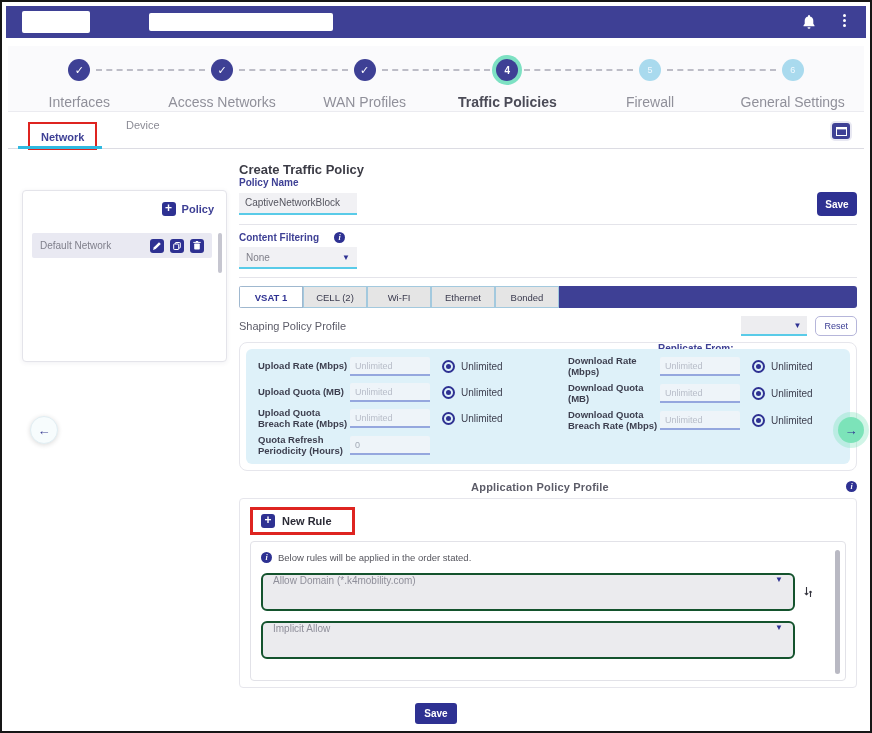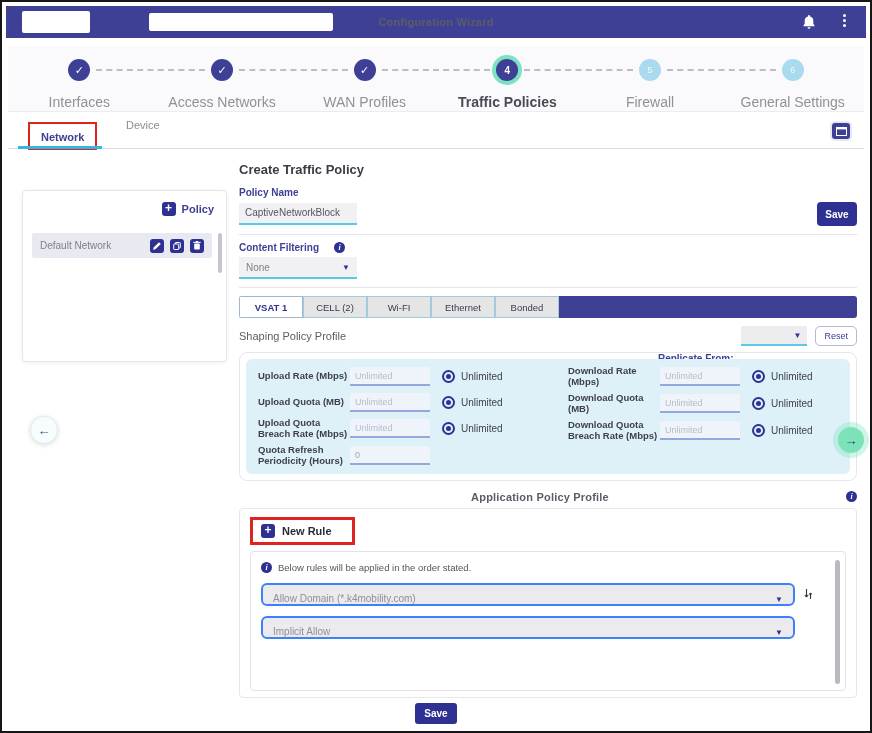--- a/index.html
+++ b/index.html
@@ -40,21 +40,21 @@
   .network-row { position:absolute; left:9px; right:14px; top:42px; height:25px; background:#e9e9f2; display:flex; align-items:center; padding:0 8px; border-radius:2px; }
   .network-name { flex:1; font-size:10px; color:#80808c; }
   .mini-btn { width:14px; height:14px; background:#2e3192; border-radius:3px; margin-left:6px; display:flex; align-items:center; justify-content:center; cursor:pointer; }
   .panel-scroll { position:absolute; right:4px; top:42px; width:4px; height:40px; background:#c6c6d0; border-radius:2px; }
 
   .back-btn { position:absolute; left:28px; top:414px; width:28px; height:28px; border-radius:50%; background:#f7fcfd; border:1px solid #e1eef3; box-shadow:0 1px 5px rgba(0,0,0,.14); color:#3e4095; font-size:13px; display:flex; align-items:center; justify-content:center; cursor:pointer; }
 
   
   .main { position:absolute; left:237px; top:160px; width:618px; }
   .form-title { font-size:13px; color:#3c3c46; font-weight:bold; }
-  .field-label { margin-top:10px; font-size:10px; color:#3e4095; font-weight:bold; }
+  .field-label { font-size:10px; color:#3e4095; font-weight:bold; }
   .name-row { margin-top:4px; position:relative; height:24px; }
   .text-input { width:118px; height:22px; background:#f1f1f4; border:none; border-bottom:2px solid #59cbe8; font-size:10px; color:#55555f; padding:0 6px; font-family:inherit; outline:none; }
   .save-btn { position:absolute; right:0; top:0; width:40px; height:24px; background:#2e3192; color:#fff; font-size:10px; font-weight:bold; border:none; border-radius:4px; cursor:pointer; }
   .divider { margin-top:8px; border-top:1px solid #e4e4ea; }
   .cf-row { margin-top:7px; display:flex; align-items:center; gap:15px; }
   .info-dot { width:11px; height:11px; min-width:11px; border-radius:50%; background:#2e3192; color:#fff; font-size:8px; display:inline-flex; align-items:center; justify-content:center; font-weight:bold; font-family:"Liberation Serif",serif; font-style:italic; }
   .select-box { margin-top:4px; width:118px; height:22px; background:#f1f1f4; border-bottom:2px solid #59cbe8; display:flex; align-items:center; justify-content:space-between; padding:0 7px; font-size:10px; color:#80808a; cursor:pointer; }
   .caret { color:#2e3192; font-size:8px; }
 
   .iface-tabs { margin-top:8px; height:22px; display:flex; background:#3e4095; border-radius:3px; overflow:hidden; }
@@ -82,35 +82,34 @@
   .next-btn { position:absolute; right:-8px; top:74px; width:26px; height:26px; border-radius:50%; background:#7ce3b9; color:#2e3192; font-size:13px; font-weight:bold; display:flex; align-items:center; justify-content:center; box-shadow:0 0 0 5px rgba(124,227,185,.35); cursor:pointer; z-index:2; }
 
   .app-row { margin-top:10px; display:flex; align-items:center; gap:5px; }
   .app-title { font-size:11px; color:#5c5c68; }
   .rules-card { margin-top:5px; border:1px solid #e6e6ec; border-radius:4px; padding:8px 10px; height:190px; }
   .new-rule-annot { display:inline-flex; border:3px solid #de2420; padding:4px 20px 4px 8px; }
   .new-rule-btn { display:flex; align-items:center; gap:7px; font-size:11px; color:#2b2b36; font-weight:bold; cursor:pointer; }
   .rules-panel { margin-top:6px; border:1px solid #e2e2e8; border-radius:4px; padding:10px 24px 10px 10px; position:relative; height:140px; }
   .rules-info { display:flex; align-items:center; gap:6px; font-size:9.5px; color:#56565e; }
   .rule-row { margin-top:10px; display:flex; align-items:center; }
-  .rule-select { flex:1; height:23px; background:#ebebee; border:2px solid #3b82f6; border-radius:6px; display:flex; align-items:flex-end; justify-content:space-between; padding:0 10px; font-size:10px; color:#8f8f9a; cursor:pointer; }
+  .rule-select { flex:1; height:38px; background:#ebebee; border:2px solid #14532d; border-radius:6px; display:flex; align-items:flex-start; justify-content:space-between; padding:0 10px; font-size:10px; color:#8f8f9a; cursor:pointer; }
   .sort-slot { width:26px; display:flex; justify-content:center; }
   .rules-scroll { position:absolute; right:5px; top:8px; width:5px; height:124px; background:#b9b9c3; border-radius:3px; }
 
   .bottom-save { position:absolute; left:50%; transform:translateX(-50%); top:701px; width:42px; height:21px; background:#2e3192; color:#fff; font-size:10px; font-weight:bold; border:none; border-radius:3px; cursor:pointer; }
 </style>
 </head>
 <body>
 
 <div class="window">
 
   <div class="titlebar">
     <span class="logo-box-1"></span>
     <span class="logo-box-2"></span>
-    <div class="app-title">Configuration Wizard</div>
     <span class="bell-btn">
       <svg width="14" height="14" viewBox="0 0 13 14">
           <path d="M6.5 0a1 1 0 0 1 1 1v.5a4.3 4.3 0 0 1 3.3 4.2v3l1.2 1.9v.6H1v-.6l1.2-1.9v-3A4.3 4.3 0 0 1 5.5 1.5V1a1 1 0 0 1 1-1z" fill="#fff"></path>
           <path d="M5 12.2h3a1.5 1.5 0 0 1-3 0z" fill="#fff"></path>
         </svg>
     </span>
     <span class="kebab-btn">
         <i></i>
         <i></i>
         <i></i>

